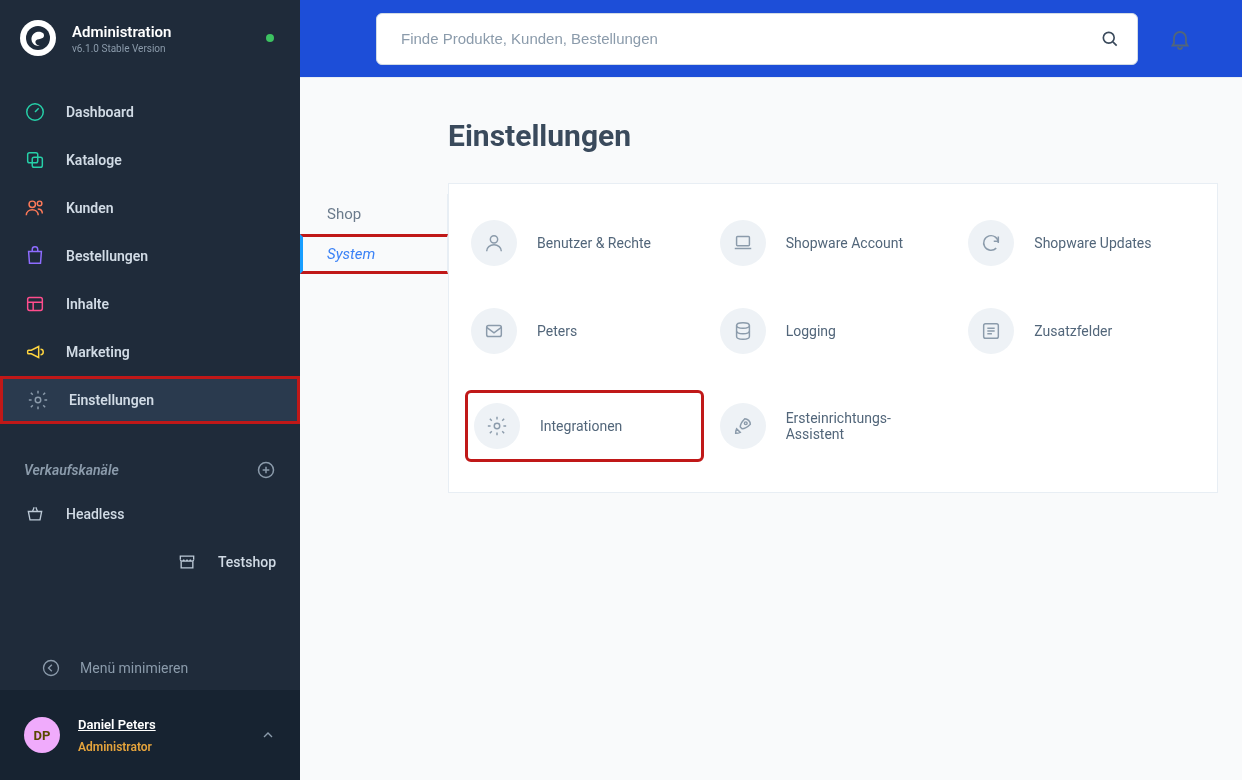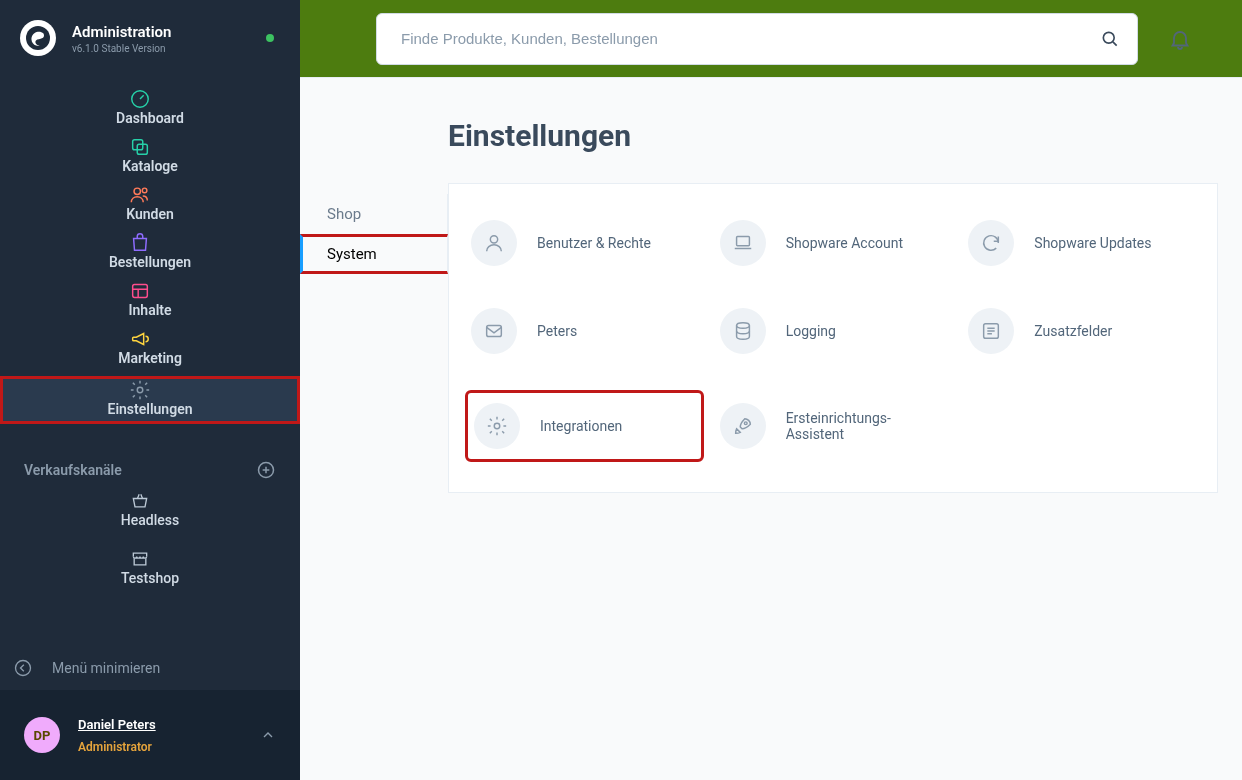--- a/index.html
+++ b/index.html
@@ -45,41 +45,40 @@
     width:8px; height:8px; border-radius:50%;
     background:#3cc261;
   }
   .nav { padding-top:10px; }
   .nav-item {
     display:flex; align-items:center;
     height:48px; padding:0 24px;
     cursor:pointer;
     font-size:14px; font-weight:600;
     color:#d1dbe5;
-    flex-direction:column;
   }
   .nav-item.active { background:#2a3a4e; }
   .nav-icon {
     width:22px; height:22px;
     margin-right:20px;
     display:flex; align-items:center; justify-content:center;
     flex-shrink:0;
   }
   .nav-spacer { height:26px; }
 
   .section-heading {
     display:flex; align-items:center; justify-content:space-between;
     padding:0 24px; height:40px;
-    color:#8b9bab; font-size:14px; font-weight:600;
+    color:#8b9bab; font-size:14px; font-weight:600;font-style:italic;
   }
   .add-channel { color:#8b9bab; cursor:pointer; }
 
   .collapse-item {
     display:flex; align-items:center;
-    height:44px; padding:0 12px;
+    height:44px; padding:0 40px;
     color:#8b9bab; font-size:14px;
     cursor:pointer;
   }
   .collapse-item .nav-icon { margin-right:18px; }
 
   .user-panel {
     margin-top:auto;
     background:#172331;
     height:90px;
     display:flex; align-items:center;
@@ -97,21 +96,21 @@
   .user-role { color:#e6a43c; font-size:12px; font-weight:600; margin-top:8px; }
   .user-caret { margin-left:auto; color:#8b9bab; }
 
   
   .hl-red { border:3px solid #c01818; }
 
   
   .main { flex:1; display:flex; flex-direction:column; height:100%; }
   .topbar {
     height:78px;
-    background:#4d7c0f;
+    background:#1d4ed8;
     border-bottom:1px solid #e8eef4;
     display:flex; align-items:center;
     padding:0 50px 0 76px;
   }
   .search-wrap {
     flex:1; max-width:780px; position:relative;
   }
   .search-input {
     width:100%; height:52px;
     border:1px solid #d1dbe5; border-radius:6px;
@@ -131,21 +130,21 @@
     display:flex;
   }
   .page-inner { display:flex; width:100%; padding-right:24px; }
   .tabs-col { width:148px; padding-top:76px; }
   .tab {
     height:40px; display:flex; align-items:center;
     padding-left:24px; font-size:15px; color:#6b7b8c;
     border-left:3px solid transparent; cursor:pointer;
     border-right:1px solid #e8eef4;
   }
-  .tab.active { border-left-color:#189eff; color:#000000;}
+  .tab.active { border-left-color:#189eff; color:#3b82f6;font-style:italic;}
 
   .page-body { flex:1; padding-left:0; }
   .page-title { font-size:30px; font-weight:700; color:#3a4a5c; padding-left:0px; margin-bottom:30px; }
   .card {
     background:#fff; border:1px solid #e8eef4; border-radius:0;
     padding:30px 16px;
     min-height:240px;
   }
   .grid {
     display:grid;

